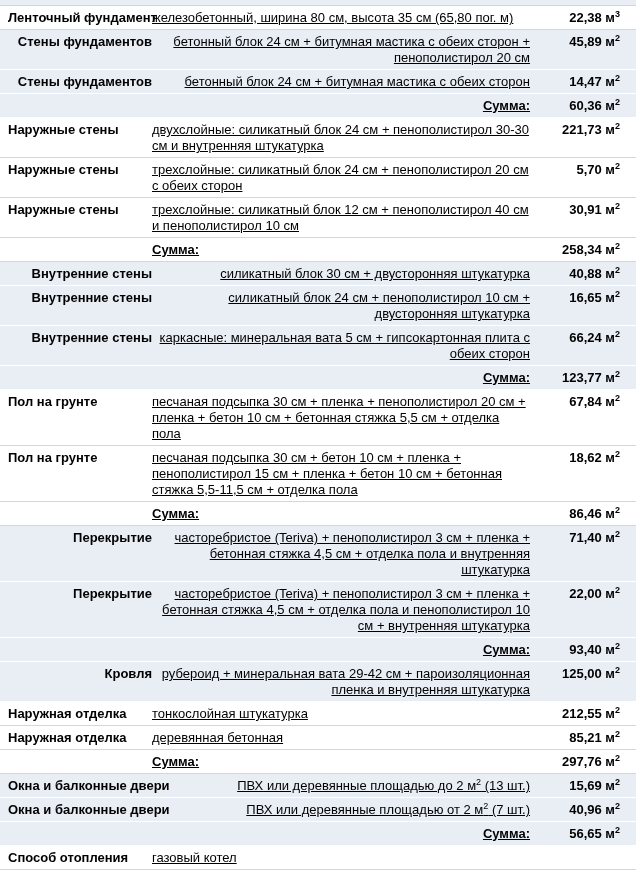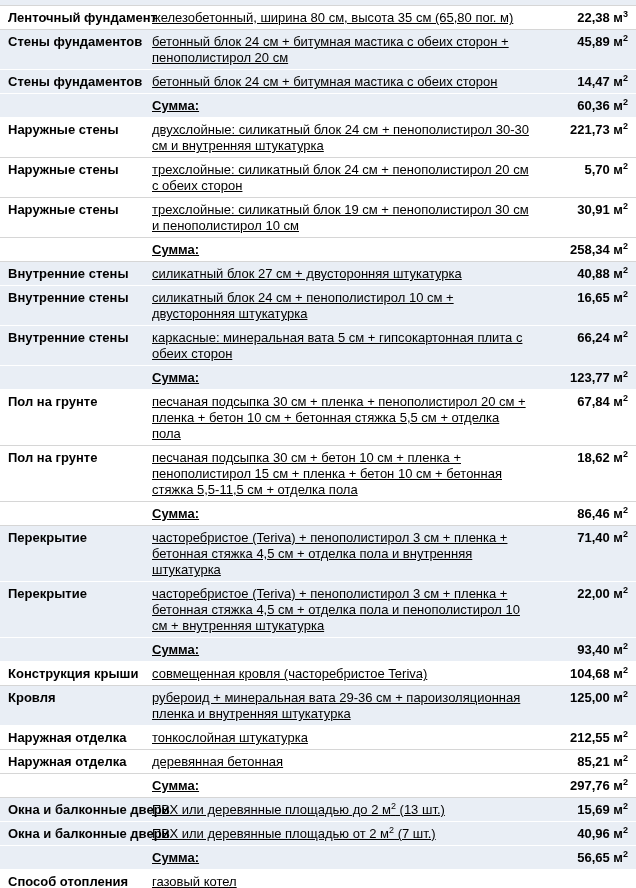--- a/index.html
+++ b/index.html
@@ -7,24 +7,24 @@
   body {
     width:636px; background:#ffffff; color:var(--text);
     font-family:"Liberation Sans", sans-serif; font-size:13px;
   }
   .strip { height:5px; background:var(--shade); border-bottom:1px solid var(--border); }
   table.spec { width:636px; border-collapse:collapse; table-layout:fixed; }
   td {
     vertical-align:top; line-height:16px; padding:4px 0 3px;
     border-bottom:1px solid var(--border);
   }
-  tr.shaded td { background:var(--shade); border-bottom-color:#ffffff; }
+  tr.shaded td { background:var(--shade); border-bottom-color:#ffffff;text-align:right; }
   td.cat { font-weight:bold; padding-left:8px; white-space:nowrap; overflow:visible; }
   td.desc { padding-right:14px;text-decoration:underline; }
-  td.val { text-align:right; font-weight:bold; white-space:nowrap; padding-right:8px; }
+  td.val { text-align:right; font-weight:bold; white-space:nowrap; padding-right:16px; }
   tr.sum td.desc { font-weight:bold;margin-left:10px; }
   sup { font-size:9px; line-height:0; }
 </style>
 </head>
 <body>
 
 <div class="strip"></div>
 
 <table class="spec">
   <colgroup>
@@ -58,31 +58,31 @@
         <td class="desc">двухслойные: силикатный блок 24 см + пенополистирол 30-30 см и внутренняя штукатурка</td>
         <td class="val">221,73 м<sup>2</sup></td>
       </tr>
       <tr>
         <td class="cat">Наружные стены</td>
         <td class="desc">трехслойные: силикатный блок 24 см + пенополистирол 20 см с обеих сторон</td>
         <td class="val">5,70 м<sup>2</sup></td>
       </tr>
       <tr>
         <td class="cat">Наружные стены</td>
-        <td class="desc">трехслойные: силикатный блок 19 см + пенополистирол 30 см и пенополистирол 10 см</td>
+        <td class="desc">трехслойные: силикатный блок 12 см + пенополистирол 40 см и пенополистирол 10 см</td>
         <td class="val">30,91 м<sup>2</sup></td>
       </tr>
       <tr class="sum">
         <td class="cat"></td>
         <td class="desc">Сумма:</td>
         <td class="val">258,34 м<sup>2</sup></td>
       </tr>
       <tr class="shaded">
         <td class="cat">Внутренние стены</td>
-        <td class="desc">силикатный блок 27 см + двусторонняя штукатурка</td>
+        <td class="desc">силикатный блок 30 см + двусторонняя штукатурка</td>
         <td class="val">40,88 м<sup>2</sup></td>
       </tr>
       <tr class="shaded">
         <td class="cat">Внутренние стены</td>
         <td class="desc">силикатный блок 24 см + пенополистирол 10 см + двусторонняя штукатурка</td>
         <td class="val">16,65 м<sup>2</sup></td>
       </tr>
       <tr class="shaded">
         <td class="cat">Внутренние стены</td>
         <td class="desc">каркасные: минеральная вата 5 см + гипсокартонная плита с обеих сторон</td>
@@ -116,28 +116,23 @@
       <tr class="shaded">
         <td class="cat">Перекрытие</td>
         <td class="desc">часторебристое (Teriva) + пенополистирол 3 см + пленка + бетонная стяжка 4,5 см + отделка пола и пенополистирол 10 см + внутренняя штукатурка</td>
         <td class="val">22,00 м<sup>2</sup></td>
       </tr>
       <tr class="shaded sum">
         <td class="cat"></td>
         <td class="desc">Сумма:</td>
         <td class="val">93,40 м<sup>2</sup></td>
       </tr>
-      <tr>
-        <td class="cat">Конструкция крыши</td>
-        <td class="desc">совмещенная кровля (часторебристое Teriva)</td>
-        <td class="val">104,68 м<sup>2</sup></td>
-      </tr>
       <tr class="shaded">
         <td class="cat">Кровля</td>
-        <td class="desc">рубероид + минеральная вата 29-36 см + пароизоляционная пленка и внутренняя штукатурка</td>
+        <td class="desc">рубероид + минеральная вата 29-42 см + пароизоляционная пленка и внутренняя штукатурка</td>
         <td class="val">125,00 м<sup>2</sup></td>
       </tr>
       <tr>
         <td class="cat">Наружная отделка</td>
         <td class="desc">тонкослойная штукатурка</td>
         <td class="val">212,55 м<sup>2</sup></td>
       </tr>
       <tr>
         <td class="cat">Наружная отделка</td>
         <td class="desc">деревянная бетонная</td>

